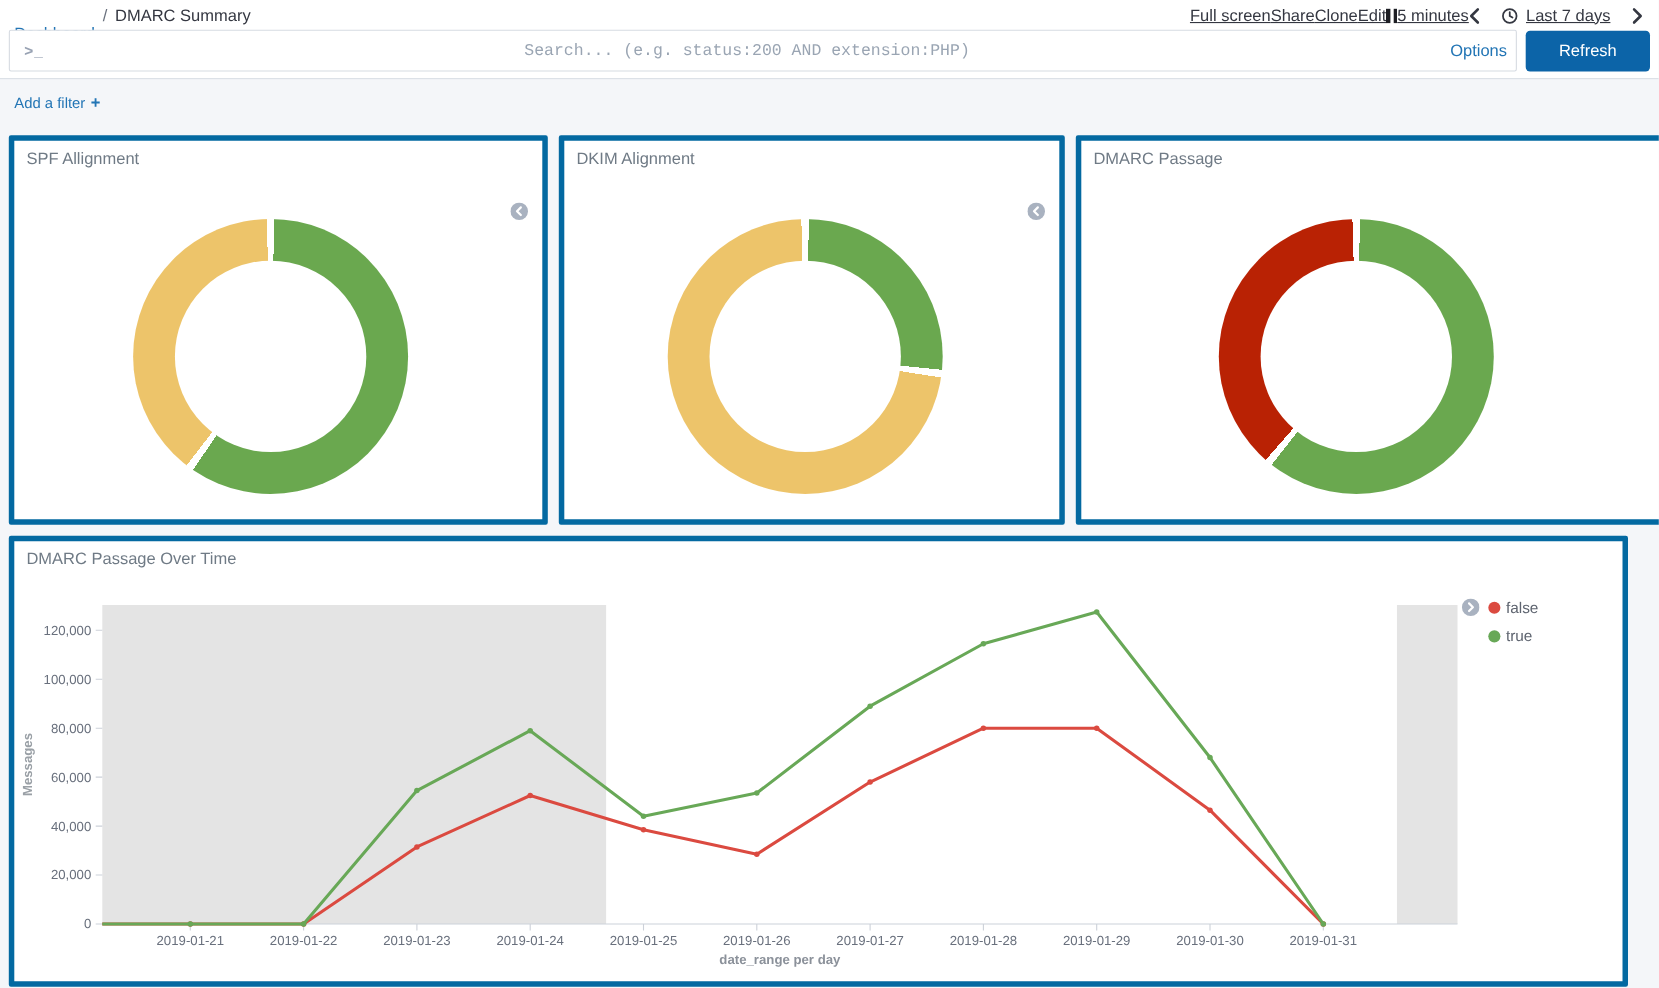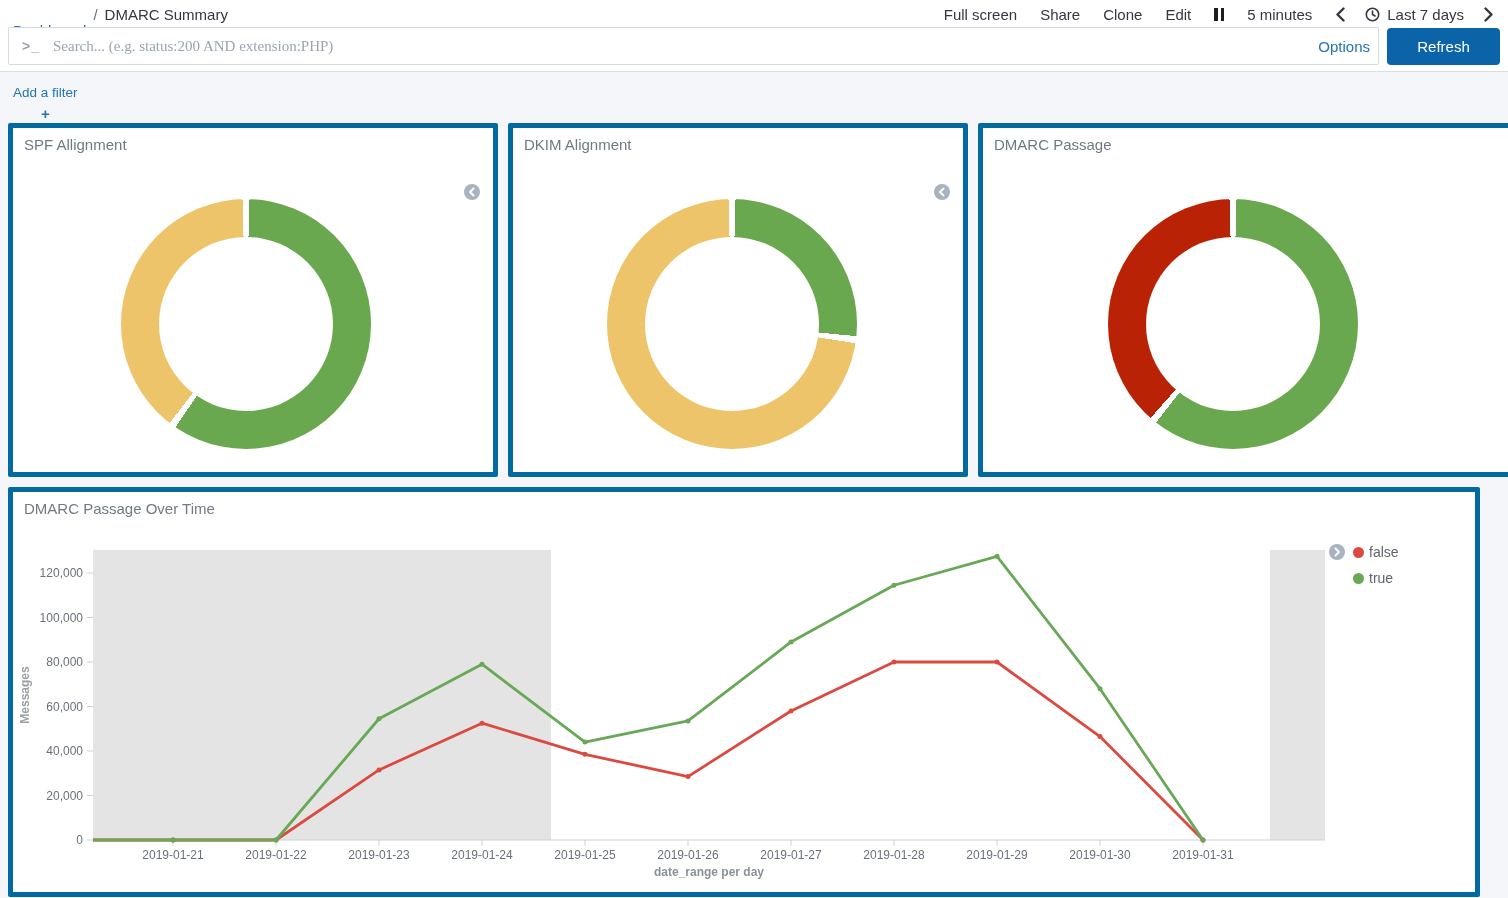--- a/index.html
+++ b/index.html
@@ -6,36 +6,36 @@
   body{
     width:1508px;height:898px;position:relative;overflow:hidden;
     background:#f4f6f9;color:#343741;
     font-family:"Liberation Sans","DejaVu Sans",sans-serif;
   }
   .top-section{position:absolute;top:0;left:0;right:0;height:71px;background:#fff;border-bottom:1px solid #d9dee5;}
   .header{position:absolute;top:0;left:0;right:0;height:26px;display:flex;align-items:center;justify-content:space-between;padding:2px 14px 0 13px;box-sizing:border-box;}
   .breadcrumb{font-size:15px;display:flex;align-items:center;}
   .crumb-link{color:#2275b5;cursor:pointer;margin-top:32px;}
   .crumb-sep{color:#69707d;margin:0 7px;}
-  .nav{display:flex;align-items:center;gap:23px;font-size:15px;color:#343741;}
+  .nav{display:flex;align-items:center;font-size:15px;color:#343741;text-decoration:underline;}
   .nav-item{cursor:pointer;white-space:nowrap;}
   .pause{display:inline-flex;gap:3px;align-items:center;cursor:pointer;padding-top:1px;}
   .pause i{display:block;width:3.5px;height:13px;background:#1d1e24;}
   .time-group{display:flex;align-items:center;gap:20px;}
   .time-range{display:flex;align-items:center;gap:7px;cursor:pointer;}
   .chev{display:inline-flex;align-items:center;cursor:pointer;}
 
   .search-box{position:absolute;left:8px;top:27px;width:1371px;height:38px;background:#fff;border:1px solid #d6dbe2;border-radius:2px;box-sizing:border-box;display:flex;align-items:center;}
   .prompt{color:#98a2b3;font-size:14px;font-weight:700;margin-left:13px;letter-spacing:1px;}
-  input.search{flex:1;border:none;outline:none;font-size:15px;padding:0 13px;color:#701a75;background:transparent;font-family:Liberation Serif, serif;}
+  input.search{flex:1;border:none;outline:none;font-size:15px;padding:0 13px;color:#701a75;background:transparent;font-family:Liberation Mono, monospace;text-align:center;}
   input.search::placeholder{color:#9aa5b3;}
   .options{margin-right:8px;color:#2275b5;font-size:15px;cursor:pointer;text-align:center;}
   .refresh-btn{position:absolute;left:1387px;top:28px;width:113px;height:37px;background:#0c64a8;color:#fff;border:none;border-radius:4px;font-size:15px;font-family:inherit;cursor:pointer;}
 
-  .filter-row{position:absolute;left:13px;top:85px;display:flex;align-items:center;gap:5px;font-size:13.5px;flex-direction:column;}
+  .filter-row{position:absolute;left:13px;top:85px;display:flex;align-items:center;gap:5px;font-size:13.5px;}
   .add-filter{color:#2275b5;cursor:pointer;}
   .plus{color:#2275b5;font-weight:700;font-size:15px;cursor:pointer;}
 
   .panel{position:absolute;background:#fff;border:5px solid #0369a1;border-radius:2px;box-sizing:border-box;}
   .panel-title{position:absolute;left:11px;top:8px;font-size:15px;color:#6f7a85;white-space:nowrap;}
   .collapse-icon{position:absolute;width:16px;height:16px;cursor:pointer;}
   .donut{position:absolute;width:250px;height:250px;border-radius:50%;cursor:pointer;}
   .donut::after{content:"";position:absolute;left:38px;top:38px;width:174px;height:174px;border-radius:50%;background:#fff;}
 
   .legend{position:absolute;left:1340px;top:50px;display:flex;flex-direction:column;gap:6px;font-size:14px;color:#5f6570;}

